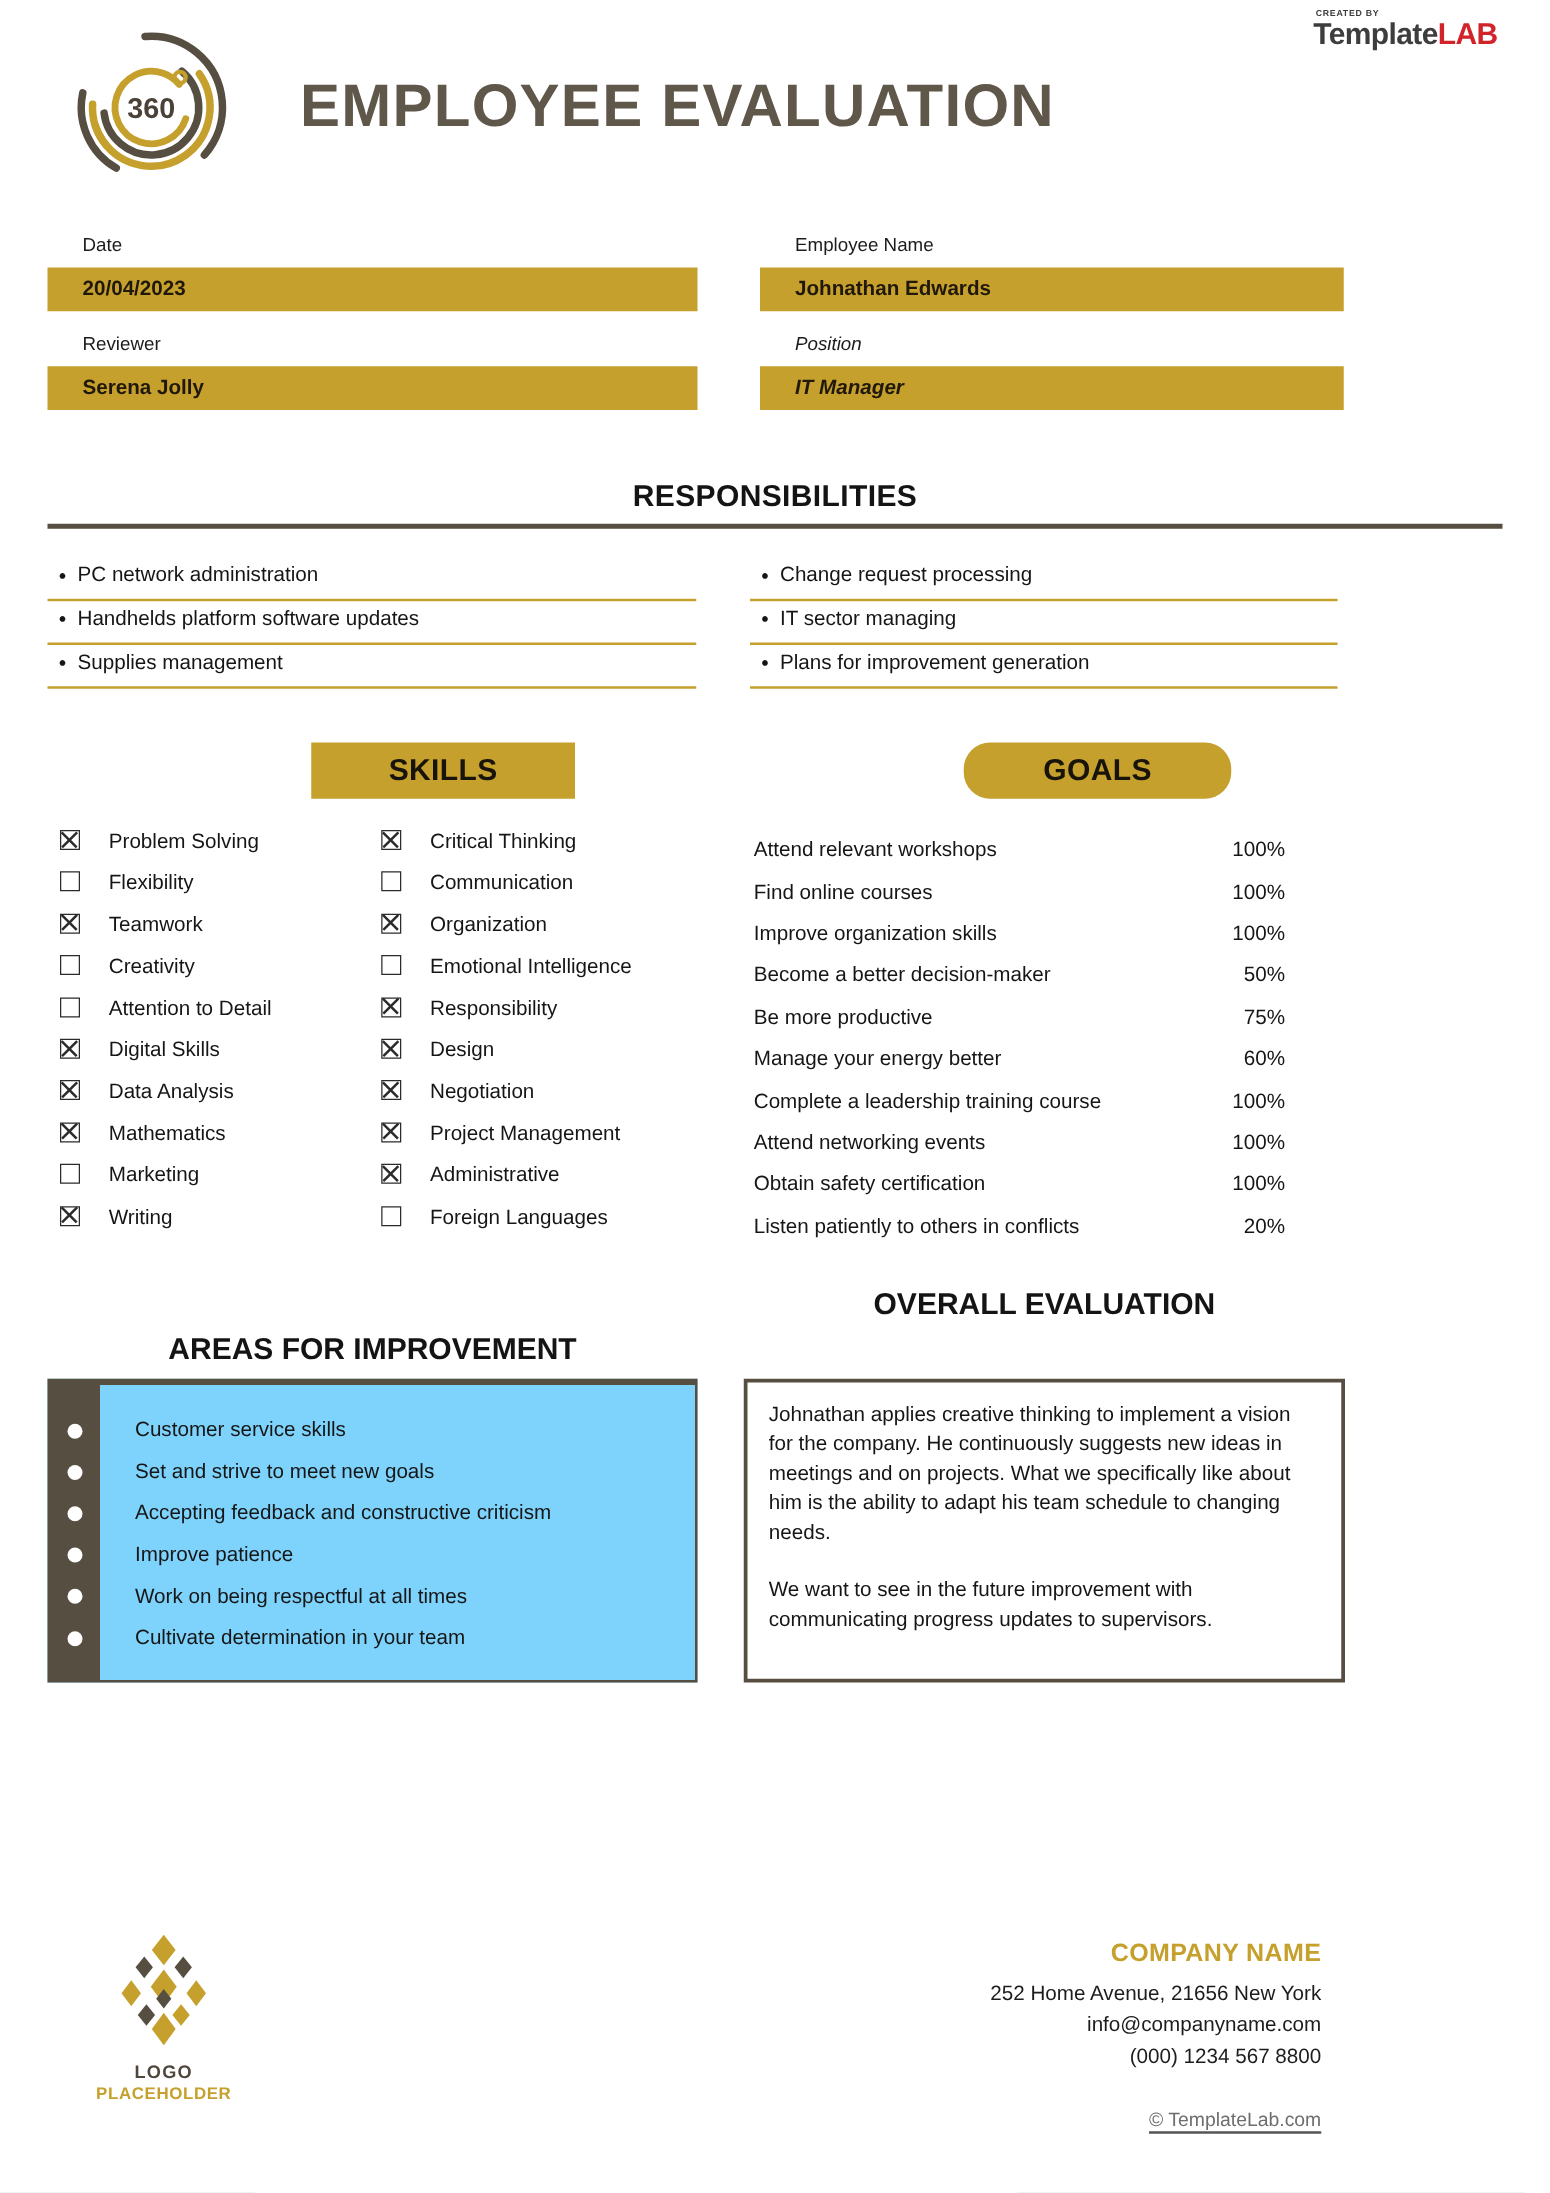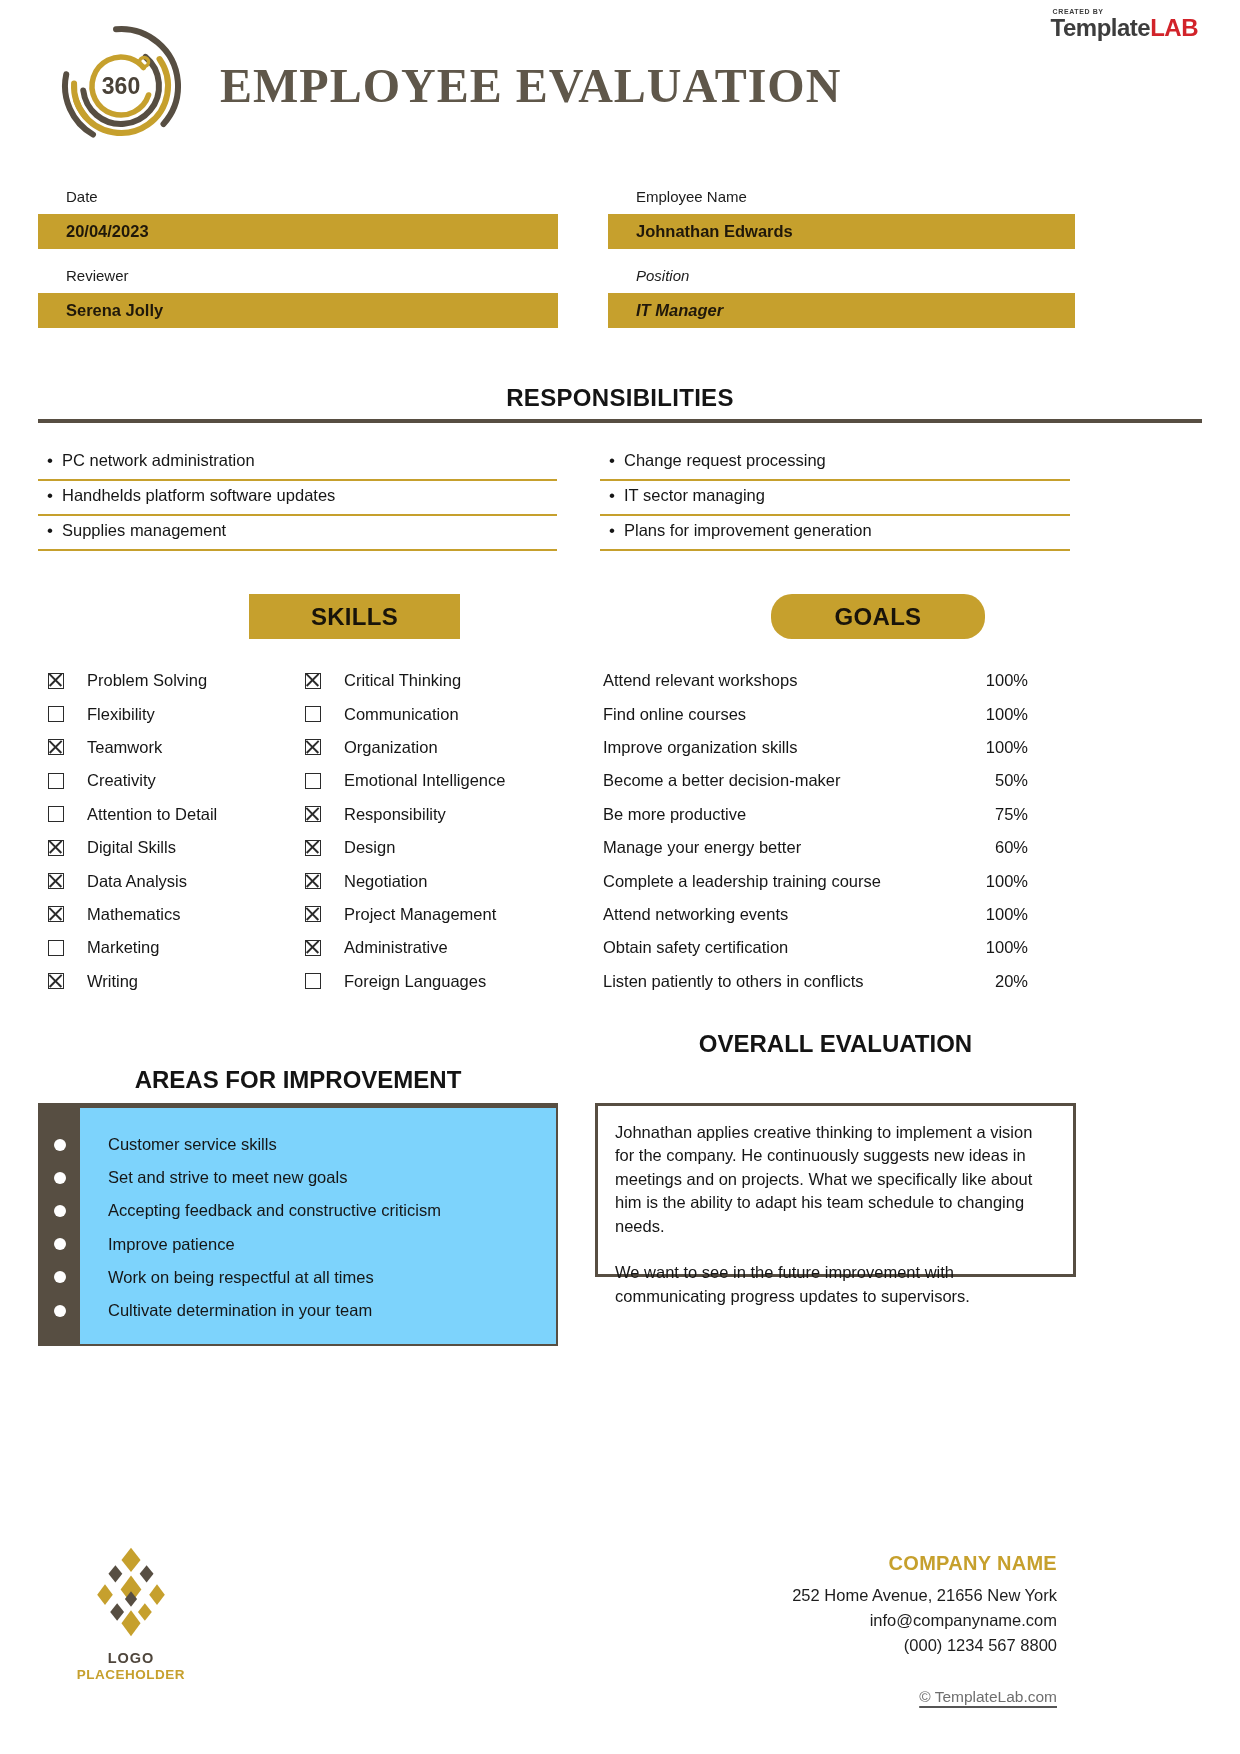--- a/index.html
+++ b/index.html
@@ -15,22 +15,22 @@
     position:relative;width:1240px;height:1754px;margin:0 auto;background:#fff;
     font-family:"Liberation Sans", sans-serif;color:var(--ink);overflow:hidden;
   }
 
   
   .brand{position:absolute;top:8px;right:42px;line-height:1;}
   .created-by{display:block;font-size:7px;font-weight:700;letter-spacing:.6px;color:#3d3d3d;margin:0 0 1px 2px;}
   .brand-name{font-size:24px;font-weight:800;color:#3d3d3d;letter-spacing:-.5px;}
   .brand-name .lab{color:var(--red);}
   .logo360{position:absolute;left:60px;top:22px;width:122px;height:128px;}
-  .page-title{position:absolute;left:220px;top:58px;margin:0;font-size:48px;font-weight:800;
-    color:var(--titlecol);letter-spacing:1px;white-space:nowrap;font-family:Liberation Serif, serif;}
+  .page-title{position:absolute;left:240px;top:58px;margin:0;font-size:48px;font-weight:800;
+    color:var(--titlecol);letter-spacing:1px;white-space:nowrap;}
 
   
   .field{position:absolute;}
   #f-date{left:38px;top:188px;width:520px;}
   #f-emp {left:608px;top:188px;width:467px;}
   #f-rev {left:38px;top:267px;width:520px;}
   #f-pos {left:608px;top:267px;width:467px;font-style:italic;}
   .flabel{font-size:15px;color:#1c1c1c;margin:0 0 9px 28px;}
   .fbar{height:35px;background:var(--gold);display:flex;align-items:center;padding-left:28px;
     font-size:16.5px;font-weight:700;color:#20180a;}
@@ -50,21 +50,21 @@
   
   .gold-box{position:absolute;background:var(--gold);display:flex;align-items:center;justify-content:center;
     font-size:24px;font-weight:800;color:#19140a;letter-spacing:.3px;margin-left:38px;}
   #box-skills{left:211px;top:594px;width:211px;height:45px;}
   #box-goals {left:733px;top:594px;width:214px;height:45px;border-radius:21px;}
 
   
   .skills-col{position:absolute;top:664px;}
   #skills-col1{left:48px;width:250px;}
   #skills-col2{left:305px;width:262px;}
-  .skill-row{display:flex;align-items:center;height:33.4px;gap:23px;font-size:16.5px;color:var(--ink);}
+  .skill-row{display:flex;align-items:flex-start;height:33.4px;gap:23px;font-size:16.5px;color:var(--ink);}
   .cb{width:16px;height:16px;border:1.6px solid #2b2b2b;position:relative;flex:0 0 auto;background:#fff;}
   .cb.checked::before,.cb.checked::after{content:"";position:absolute;left:-2px;top:5.6px;width:17px;height:1.5px;background:#2b2b2b;}
   .cb.checked::before{transform:rotate(45deg);}
   .cb.checked::after{transform:rotate(-45deg);}
 
   
   #goals-list{position:absolute;left:603px;top:664px;width:425px;}
   .goal-row{display:flex;justify-content:space-between;align-items:center;height:33.4px;
     font-size:16.5px;color:var(--ink);}
   .goal-row .pct{font-weight:400;}
@@ -77,21 +77,21 @@
   .imp-strip{position:absolute;left:0;top:0;bottom:0;width:40px;background:var(--dark);}
   .imp-list{position:absolute;left:0;right:0;top:20px;list-style:none;margin:0;padding:0;}
   .imp-item{position:relative;height:33.2px;display:flex;align-items:center;padding-left:68px;
     font-size:16.5px;color:var(--ink);}
   .imp-item::before{content:"";position:absolute;left:14px;top:50%;transform:translateY(-50%);
     width:12px;height:12px;border-radius:50%;background:#fff;}
 
   
   .ov-title{position:absolute;top:1030px;left:595px;width:481px;text-align:center;margin:0;
     font-size:24px;font-weight:800;color:#141414;}
-  .ov-box{position:absolute;left:595px;top:1103px;width:481px;height:174px;border:3px solid var(--dark);
+  .ov-box{position:absolute;left:595px;top:1103px;width:481px;height:243px;border:3px solid var(--dark);
     padding:15px 17px;font-size:16.5px;line-height:1.42;color:var(--ink);}
   .ov-box p{margin:0 0 23px 0;}
   .ov-box p:last-child{margin-bottom:0;}
 
   
   .f-logo{position:absolute;left:76px;top:1546px;width:110px;text-align:center;line-height:1.25;}
   .f-logo svg{display:block;margin:0 auto 4px auto;}
   .f-logo-line1{font-size:14.5px;font-weight:800;color:#4f463c;letter-spacing:1px;}
   .f-logo-line2{font-size:13.5px;font-weight:800;color:var(--gold);letter-spacing:.5px;}
   .f-company{position:absolute;right:183px;top:1552px;text-align:right;}

